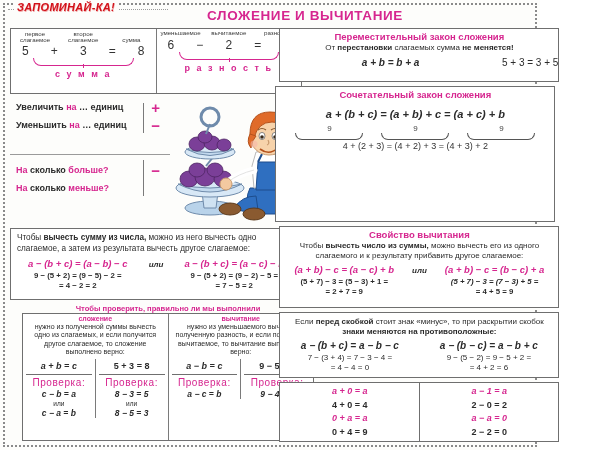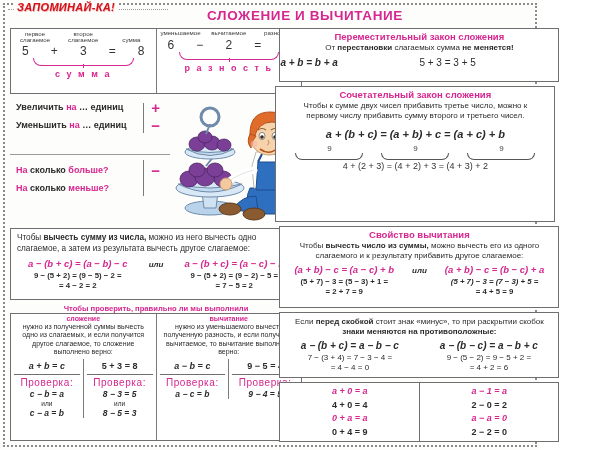--- a/index.html
+++ b/index.html
@@ -99,21 +99,21 @@
   }
   .vbar{position:absolute;right:26px;top:5px;bottom:5px;width:1px;background:#7a7a7a;}
 
   #compare{position:absolute;left:4px;top:148px;width:160px;height:40px;}
 
   
   #illustration{position:absolute;left:166px;top:90px;width:130px;height:126px;}
 
   
   #sub-sum-num{position:absolute;left:4px;top:222px;width:292px;height:72px;}
-  #check-block{position:absolute;left:4px;top:296px;width:292px;height:142px;}
+  #check-block{position:absolute;left:16px;top:296px;width:292px;height:142px;}
   .check-title{text-align:center;font-size:7.6px;font-weight:bold;color:#d6268f;padding-top:2px;}
   .check-cols{display:flex;height:120px;}
   .check-col{flex:1;position:relative;}
   .check-col.sep{border-left:1px solid #7a7a7a;}
   .check-sub{text-align:center;font-size:7px;font-weight:bold;color:#d6268f;margin:1px 0 1px;}
   .check-body{font-size:7px;line-height:1.2;text-align:center;padding:0 3px;color:#2b2b2b;}
   .mini{display:flex;margin-top:2px;}
   .mini-cell{flex:1;text-align:center;}
   .mini-cell.sep{border-left:1px solid #7a7a7a;}
   .mini-eq{font-size:9px;font-style:italic;font-weight:bold;padding:2px 0 3px;}
@@ -123,21 +123,21 @@
   .mini-or{font-size:6.5px;margin:1px 0;}
 
   
   #commutative{position:absolute;left:4px;top:22px;width:280px;height:54px;}
   #associative{position:absolute;left:0;top:80px;width:280px;height:136px;}
   #sub-prop{position:absolute;left:4px;top:220px;width:280px;height:82px;}
   #brackets{position:absolute;left:4px;top:306px;width:280px;height:66px;}
   #zero-rules{position:absolute;left:4px;top:376px;width:280px;height:60px;}
 
   .two-col{display:flex;}
-  .two-col > div{flex:1;text-align:left;}
+  .two-col > div{flex:1;text-align:right;}
   .ex{font-size:8px;line-height:1.3;text-align:center;color:#2b2b2b;}
 
   .assoc-braces{display:flex;justify-content:center;gap:6px;margin-top:4px;}
   .ab{width:80px;text-align:center;}
   .ab .num{font-size:8px;color:#444;}
   .ab .bz{
     height:7px;position:relative;margin:0 6px;
   }
   .ab .bz::before{
     content:"";position:absolute;left:0;right:0;top:0;height:6px;
@@ -383,21 +383,20 @@
           <span>От </span><b>перестановки</b><span> слагаемых сумма </span><b>не меняется!</b>
         </div>
         <div class="two-col" style="margin-top:4px;">
           <div class="fml">a + b = b + a</div>
           <div style="font-size:10px;">5 + 3 = 3 + 5</div>
         </div>
       </div>
 
       <div class="box" id="associative">
         <div class="hd">Сочетательный закон сложения</div>
-        <div class="txt" style="padding:0 14px;">Чтобы к сумме двух чисел прибавить третье число, можно к первому числу прибавить сумму второго и третьего чисел.</div>
         <div class="fml" style="margin-top:7px;font-size:11px;">a + (b + c) = (a + b) + c = (a + c) + b</div>
         <div class="assoc-braces">
           <div class="ab">
             <div class="num">9</div>
             <div class="bz"></div>
           </div>
           <div class="ab">
             <div class="num">9</div>
             <div class="bz"></div>
           </div>

